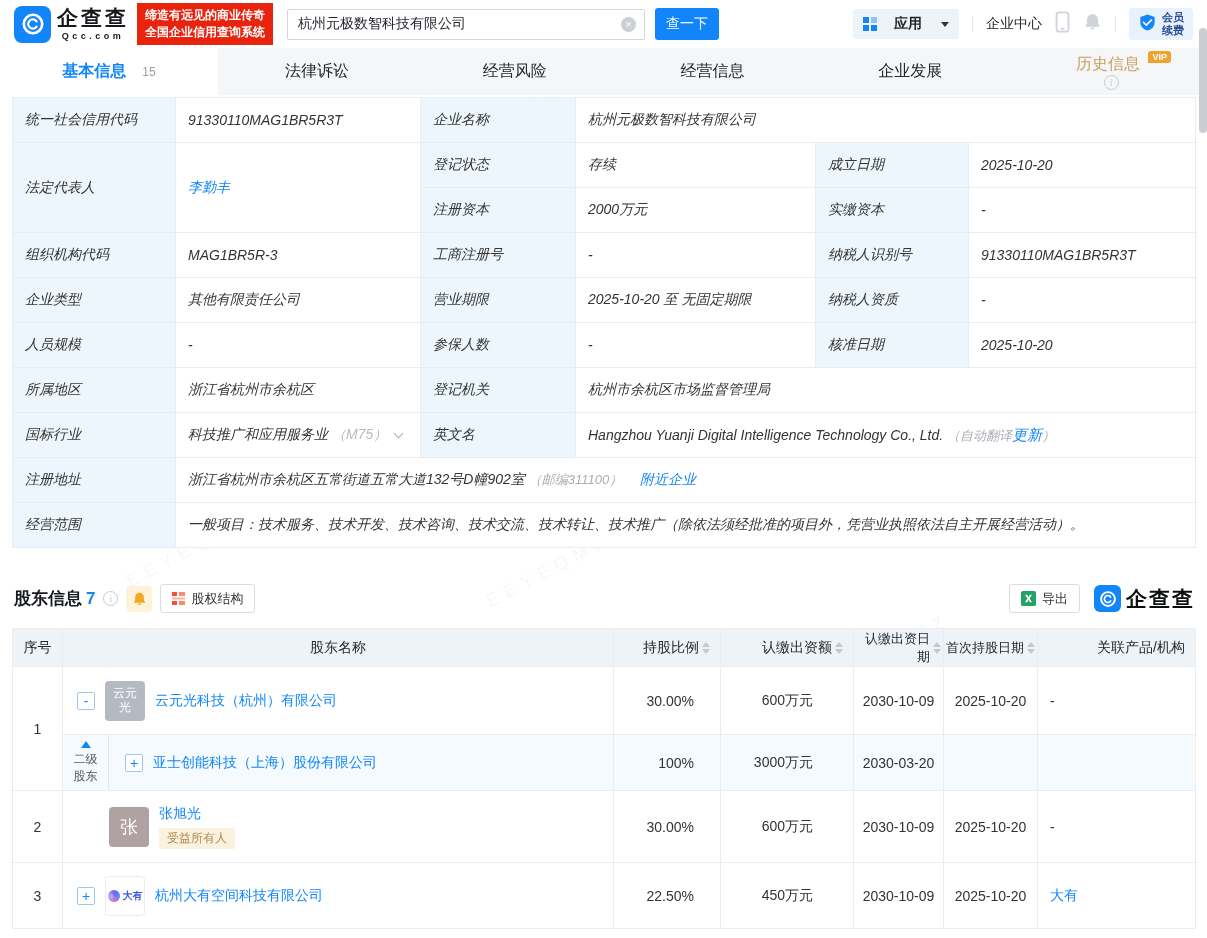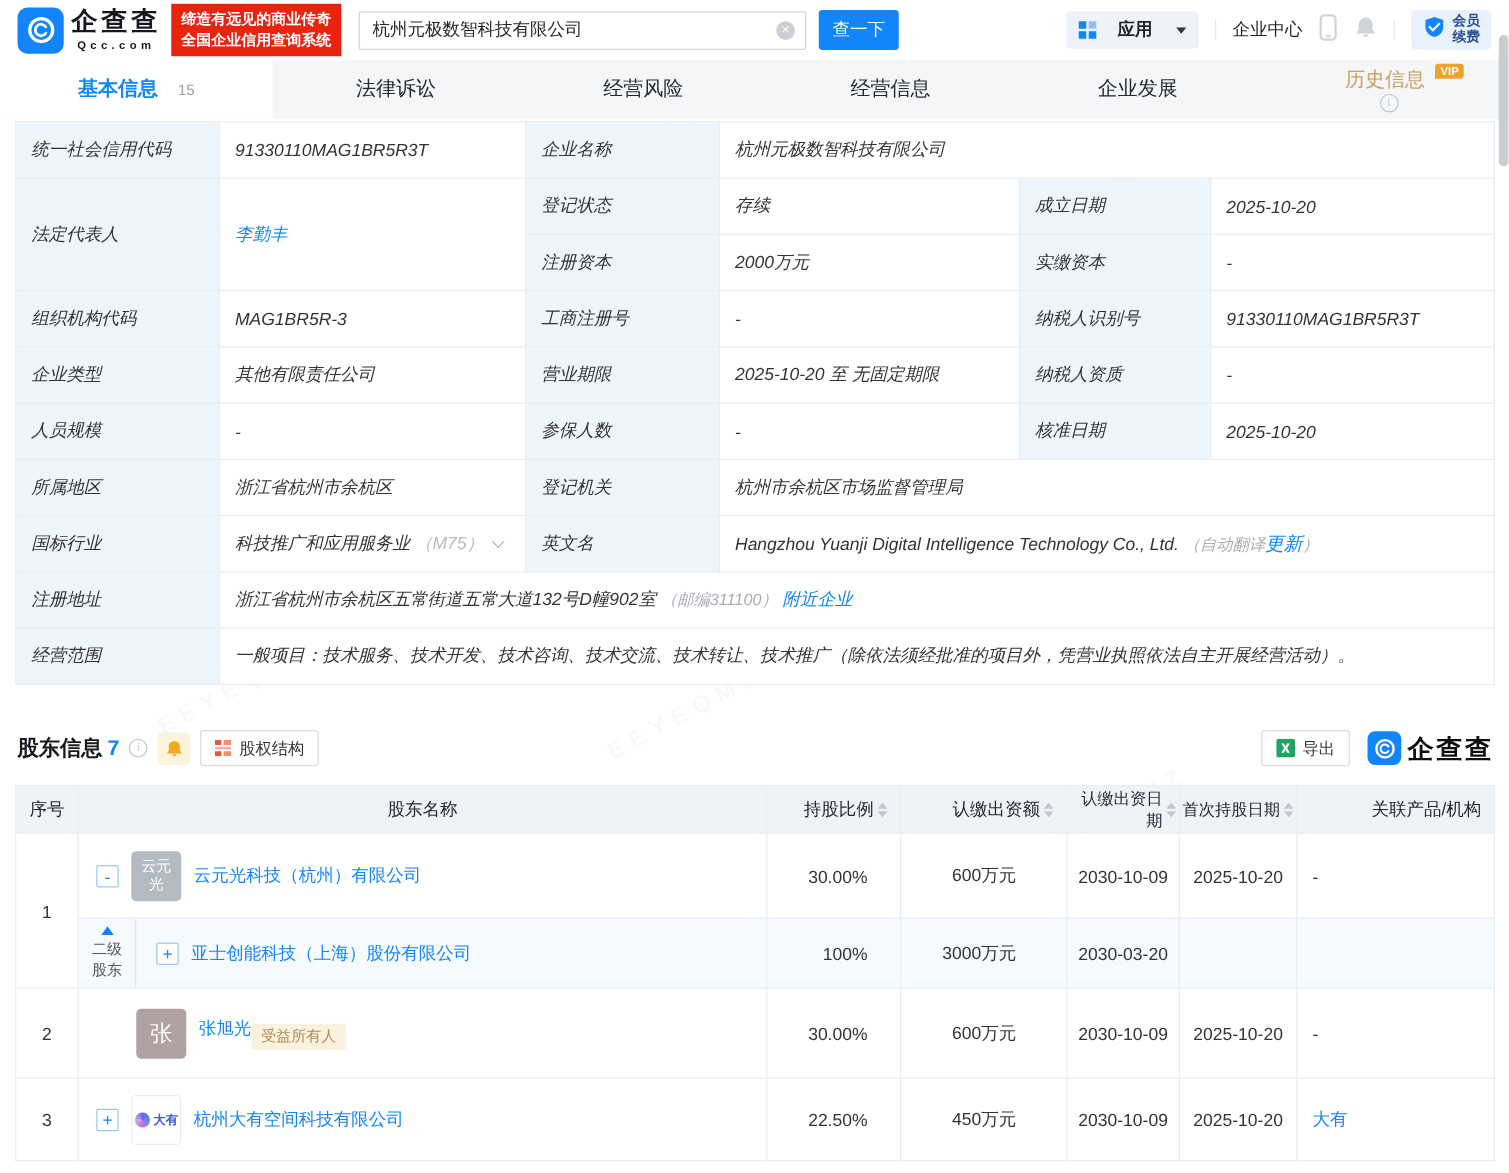--- a/index.html
+++ b/index.html
@@ -60,21 +60,21 @@
 
   
   .info-table { width:1183px; margin:2px 12px 0; border-collapse:collapse; table-layout:fixed; }
   .info-table td { border:1px solid #e7edf3; font-size:14px; height:45px; padding:6px 12px; color:#333; background:#fff; vertical-align:middle;font-style:italic; }
   .info-table td.lbl { background:#edf6fc; }
   a.blue, .blue { color:#1285fa; text-decoration:none; cursor:pointer; }
   .gray-md { color:#b7bcc3; margin-left:4px; }
   .gray-sm { color:#a9aeb5; font-size:13px; }
   .chev { display:inline-block; width:7px; height:7px; border-right:1.5px solid #aab0b7; border-bottom:1.5px solid #aab0b7;
           transform:rotate(45deg); margin-left:8px; margin-bottom:2px; cursor:pointer; }
-  .ml14 { }
+  .ml14 { margin-left:14px; }
 
   
   .section-head { margin:36px 12px 0 14px; display:flex; align-items:center; gap:8px; }
   .sec-title { font-size:17px; font-weight:bold; color:#15181c; }
   .sec-count { font-size:17px; font-weight:bold; color:#1285fa; margin-left:-4px; }
   .bell-badge { width:26px; height:26px; border-radius:4px; background:#fdf3da; display:flex; align-items:center; justify-content:center; cursor:pointer; }
   .btn { display:inline-flex; align-items:center; gap:6px; height:29px; padding:0 11px; background:#fff; border:1px solid #d9dce1;
          border-radius:3px; font-size:13px; color:#333; cursor:pointer; font-family:"Liberation Sans",sans-serif; }
   .head-right { margin-left:auto; display:flex; align-items:center; gap:14px; }
   .brand-mini { display:flex; align-items:center; gap:5px; }
@@ -100,21 +100,21 @@
   .expander { width:18px; height:18px; flex:0 0 auto; border:1px solid #9cc8f2; border-radius:2px; background:#fff;
               color:#1285fa; font-size:14px; line-height:16px; text-align:center; cursor:pointer; }
   .avatar { width:40px; height:40px; flex:0 0 auto; border-radius:4px; display:flex; flex-direction:column;
             align-items:center; justify-content:center; color:#fff; }
   .av-gray { background:#b4bac1; font-size:12px; line-height:1.15; }
   .av-mauve { background:#b0a2a2; font-size:18px; }
   .av-logo { background:#fff; border:1px solid #ececec; flex-direction:row; gap:3px; }
   .dy-swirl { width:12px; height:12px; border-radius:50%; background:conic-gradient(#7b5cf0,#4f8df5,#d66bd0,#b0b5f5,#7b5cf0); }
   .dy-text { color:#3b5bd6; font-weight:bold; font-size:10px; }
   .tag { display:inline-block; background:#faf2df; color:#b08a51; font-size:12px; padding:2px 8px; margin-top:5px; border-radius:2px; }
-  .stack { display:flex; flex-direction:row; align-items:flex-start; }
+  .stack { display:flex; flex-direction:column; align-items:flex-start; }
   tr.sub td { background:#f4fafe; height:55px; }
   .sub-flex { display:flex; align-items:stretch; height:55px; }
   .sub-level { width:46px; flex:0 0 auto; border-right:1px solid #dfe7ee; display:flex; flex-direction:column;
                align-items:center; justify-content:center; gap:3px; }
   .sub-level .lvl { width:26px; font-size:12px; color:#555; text-align:center; line-height:1.4; }
   .tri-up { width:0; height:0; border-left:5px solid transparent; border-right:5px solid transparent; border-bottom:7px solid #1285fa; cursor:pointer; }
   .sub-rest { display:flex; align-items:center; gap:10px; padding-left:16px; }
 
   
   .scrollbar { position:absolute; top:0; right:0; width:8px; height:938px; z-index:5; }

